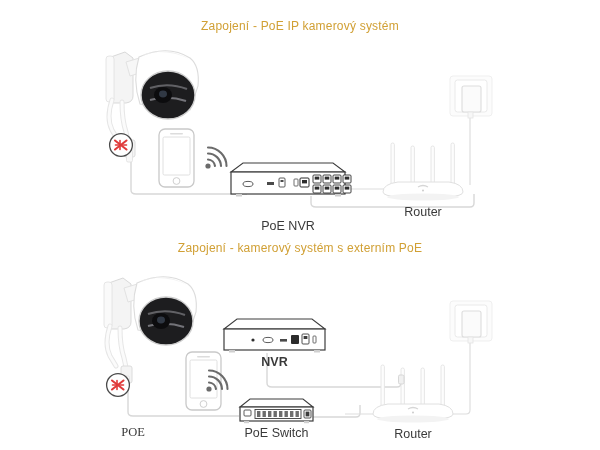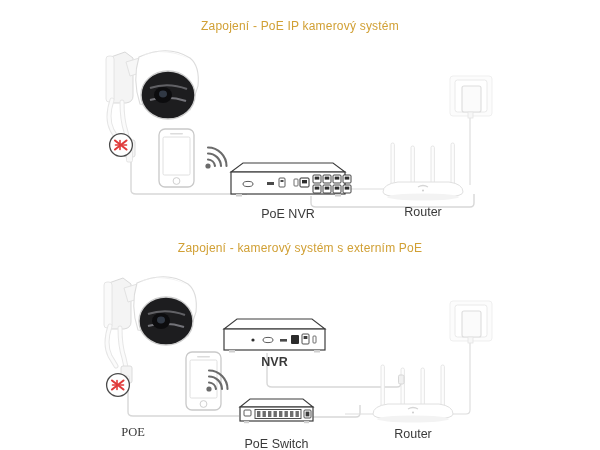--- a/index.html
+++ b/index.html
@@ -137,21 +137,21 @@
           <rect x="334.7" y="186.6" width="4.6" height="3" fill="#2c2c2c"></rect>
           <rect x="343" y="185" width="8" height="8" rx="1" fill="#ffffff" stroke="#2c2c2c" stroke-width=".9"></rect>
           <rect x="344.7" y="186.6" width="4.6" height="3" fill="#2c2c2c"></rect>
         </g>
       </g>
 
       <rect x="236" y="194" width="6" height="2.5" fill="#cfcfcf"></rect>
       <rect x="335" y="194" width="6" height="2.5" fill="#cfcfcf"></rect>
     </g>
   </svg>
-  <div class="devlabel" style="left:231px;top:207px;width:114px;text-align:center;">PoE NVR</div>
+  <div class="devlabel" style="left:231px;top:219px;width:114px;text-align:center;">PoE NVR</div>
 
   <svg class="layer" viewBox="0 0 600 450">
     <g>
       <rect x="391" y="143" width="3.4" height="42" rx="1.7" fill="#fdfdfd" stroke="#e3e3e3" stroke-width=".9"></rect>
       <rect x="411" y="146" width="3.4" height="39" rx="1.7" fill="#fdfdfd" stroke="#e3e3e3" stroke-width=".9"></rect>
       <rect x="431" y="146" width="3.4" height="39" rx="1.7" fill="#fdfdfd" stroke="#e3e3e3" stroke-width=".9"></rect>
       <rect x="451" y="143" width="3.4" height="42" rx="1.7" fill="#fdfdfd" stroke="#e3e3e3" stroke-width=".9"></rect>
       <path d="M383,192 Q383,184 398,182 L449,182 Q463,184 463,192 Q463,196 447,197 L399,197 Q383,196 383,192 Z" fill="#ffffff" stroke="#e0e0e0" stroke-width="1"></path>
       <ellipse cx="423" cy="197" rx="36" ry="3.4" fill="#f3f3f3"></ellipse>
       <path d="M418,187 q5,-3 10,0" stroke="#d6d6d6" stroke-width="1.3" fill="none"></path>
@@ -251,21 +251,21 @@
         <rect x="284.5" y="411" width="3.4" height="6"></rect>
         <rect x="290" y="411" width="3.4" height="6"></rect>
         <rect x="295.5" y="411" width="3.4" height="6"></rect>
       </g>
       <rect x="304" y="410" width="7" height="8" rx="1" fill="#ffffff" stroke="#3c3c3c" stroke-width=".9"></rect>
       <rect x="305.6" y="411.6" width="3.8" height="4.8" fill="#3c3c3c"></rect>
       <rect x="244" y="421" width="5" height="2.2" fill="#cfcfcf"></rect>
       <rect x="304" y="421" width="5" height="2.2" fill="#cfcfcf"></rect>
     </g>
   </svg>
-  <div class="devlabel" style="left:240px;top:426px;width:73px;margin-top:11px;">PoE Switch</div>
+  <div class="devlabel" style="left:240px;top:426px;width:73px;">PoE Switch</div>
 
   <svg class="layer" viewBox="0 0 600 450">
     <g>
       <rect x="381" y="365" width="3.4" height="42" rx="1.7" fill="#fdfdfd" stroke="#e3e3e3" stroke-width=".9"></rect>
       <rect x="401" y="368" width="3.4" height="39" rx="1.7" fill="#fdfdfd" stroke="#e3e3e3" stroke-width=".9"></rect>
       <rect x="421" y="368" width="3.4" height="39" rx="1.7" fill="#fdfdfd" stroke="#e3e3e3" stroke-width=".9"></rect>
       <rect x="441" y="365" width="3.4" height="42" rx="1.7" fill="#fdfdfd" stroke="#e3e3e3" stroke-width=".9"></rect>
       <path d="M373,414 Q373,406 388,404 L439,404 Q453,406 453,414 Q453,418 437,419 L389,419 Q373,418 373,414 Z" fill="#ffffff" stroke="#e0e0e0" stroke-width="1"></path>
       <ellipse cx="413" cy="419" rx="36" ry="3.4" fill="#f3f3f3"></ellipse>
       <path d="M408,409 q5,-3 10,0" stroke="#d6d6d6" stroke-width="1.3" fill="none"></path>

